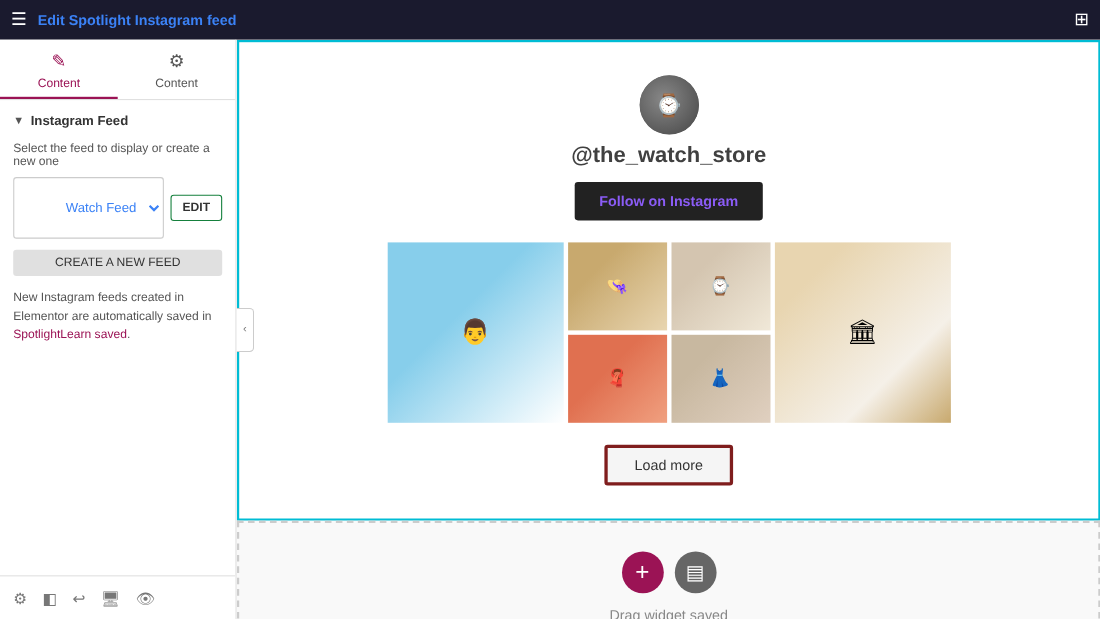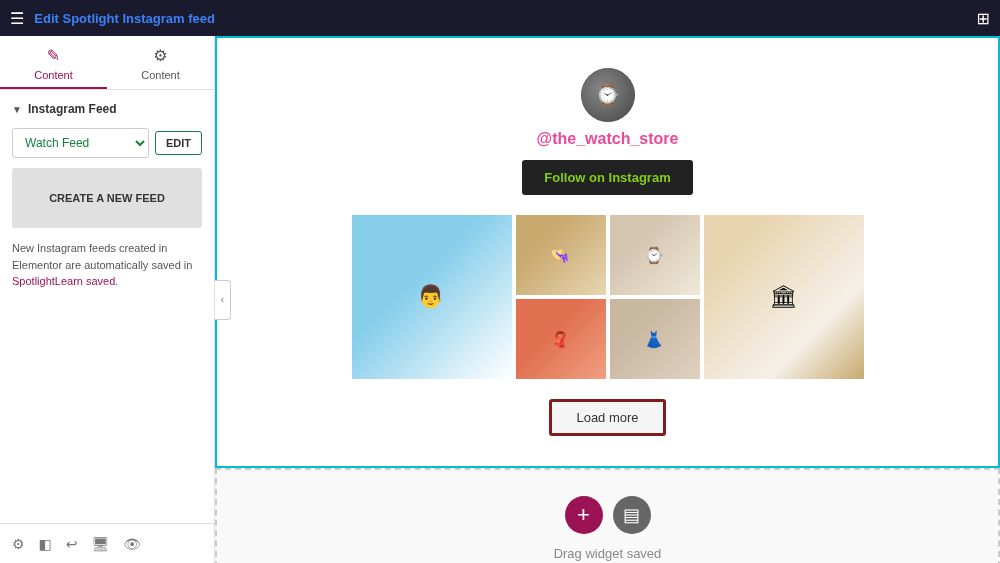--- a/index.html
+++ b/index.html
@@ -81,46 +81,47 @@
     }
 
     .feed-select-row {
       display: flex;
       gap: 6px;
       margin-bottom: 10px;
       align-items: center;
     }
     .feed-select {
       flex: 1;
-      padding: 6px 8px;
+      padding: 19px 8px;
       font-size: 12px;
       border: 1px solid #ccc;
       border-radius: 3px;
       background: #fff;
-      color: #15803d;
-      cursor: pointer;
+      color: #3b82f6;
+      cursor: pointer;
+      text-align: right;
     }
     .edit-btn {
       padding: 5px 10px;
       font-size: 11px;
       font-weight: bold;
       background: #fff;
       border: 1px solid #15803d;
       border-radius: 3px;
       cursor: pointer;
       color: #333;
       text-transform: uppercase;
     }
 
     .create-btn {
       display: block;
       width: 100%;
-      padding: 24px;
+      padding: 6px;
       font-size: 11px;
-      font-weight: bold;
+      font-weight: normal;
       background: #e0e0e0;
       border: none;
       border-radius: 3px;
       cursor: pointer;
       color: #333;
       text-transform: uppercase;
       margin-bottom: 12px;
     }
 
     .info-text {
@@ -221,29 +222,29 @@
       height: 100%;
       background: radial-gradient(circle at 40% 40%, #888, #444);
       border-radius: 50%;
       display: flex;
       align-items: center;
       justify-content: center;
       font-size: 20px;
     }
 
     .username {
-      font-size: 16px;
+      font-size: 20px;
       font-weight: bold;
-      color: #ec4899;
+      color: #404040;
       margin-bottom: 12px;
     }
 
     .follow-btn {
       background: #222;
-      color: #84cc16;
+      color: #8b5cf6;
       border: none;
       padding: 10px 22px;
       font-size: 13px;
       font-weight: bold;
       border-radius: 3px;
       cursor: pointer;
       margin-bottom: 20px;
     }
 
     
@@ -363,20 +364,21 @@
       </div>
     </div>
 
     <div class="sidebar-content">
 
       <div class="section-header">
         <span class="arrow">▼</span>
         <span>Instagram Feed</span>
       </div>
 
+      <div class="feed-label">Select the feed to display or create a new one</div>
 
       <div class="feed-select-row">
         <select class="feed-select">
           <option>Watch Feed</option>
         </select>
         <button class="edit-btn">EDIT</button>
       </div>
 
       <button class="create-btn">CREATE A NEW FEED</button>
 

